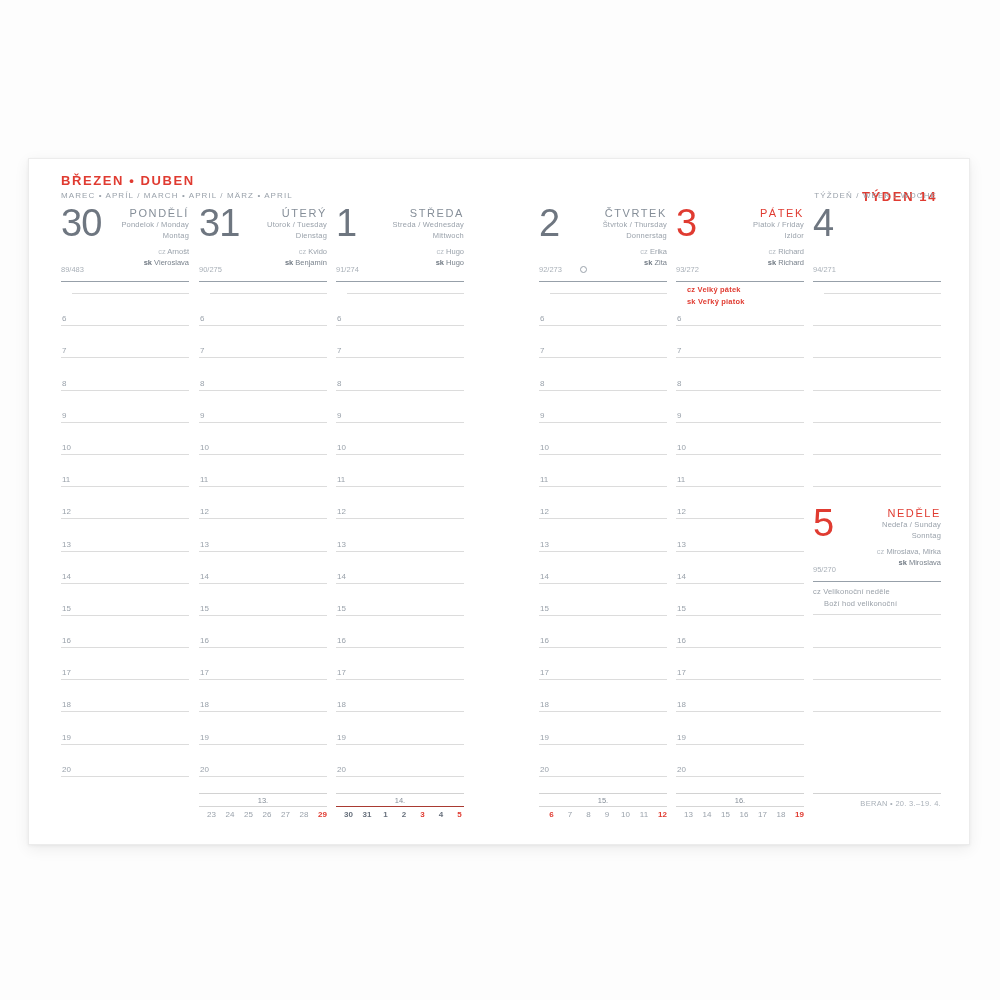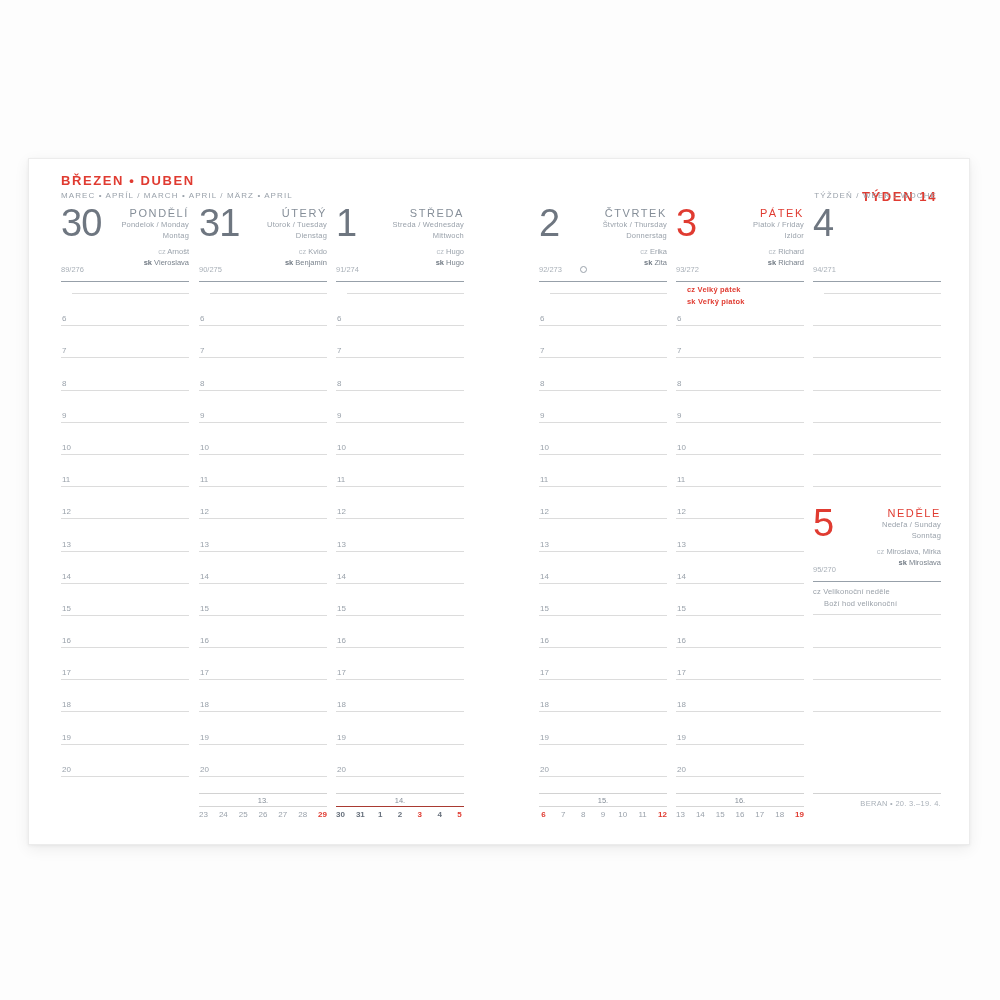--- a/index.html
+++ b/index.html
@@ -51,21 +51,21 @@
   .holiday.gray{margin-top:4px;color:#9aa1a9;}
   .holiday.indent2 div:nth-child(2){padding-left:11px;}
   
   .sunday{margin-top:19px;position:relative;}
   
   .footer{position:absolute;top:634px;left:0;width:100%;height:46px;}
   .minical{position:absolute;top:0;width:128px;border-top:1px solid #d2d2d2;}
   .mc-label{text-align:center;font-size:7.5px;color:var(--ink-mid);padding:2px 0 1px 0;}
   .mc-rule{border-bottom:1px solid #d5d5d5;}
   .minical.current .mc-rule{border-bottom:1.6px solid var(--week-rule);}
-  .nums{display:flex;justify-content:space-between;padding-top:3px;font-size:8px;color:var(--ink-light);}
+  .nums{display:flex;justify-content:space-between;padding-top:3px;font-size:8px;color:var(--ink-light);margin-left:8px;}
   .nums span{min-width:9px;text-align:center;}
   .minical.current .nums{color:#67707c;font-weight:bold;}
   .nums .red{color:var(--accent);font-weight:bold;}
   .zodiac{position:absolute;top:0;left:784px;width:128px;border-top:1px solid #d2d2d2;
           text-align:right;font-size:7.5px;color:var(--ink-faint);padding-top:5px;letter-spacing:.3px;}
 </style>
 </head>
 <body>
 
 <div class="canvas">
@@ -81,21 +81,21 @@
         <div class="day-num">30</div>
         <div class="dh-right">
           <div class="day-name">PONDĚLÍ</div>
           <div class="day-sub">Pondelok / Monday</div>
           <div class="day-sub">Montag</div>
           <div class="names">
             <div class="cz-line"><span class="pfx">cz</span> <span>Arnošt</span></div>
             <div class="sk-line"><span class="pfx">sk</span> <span>Vieroslava</span></div>
           </div>
         </div>
-        <div class="doy">89/276</div>
+        <div class="doy">89/483</div>
       </div>
       <div class="hour-rows">
           <div class="row blank"></div>
           <div class="row">
             <span class="hnum">6</span>
           </div>
           <div class="row">
             <span class="hnum">7</span>
           </div>
           <div class="row">

